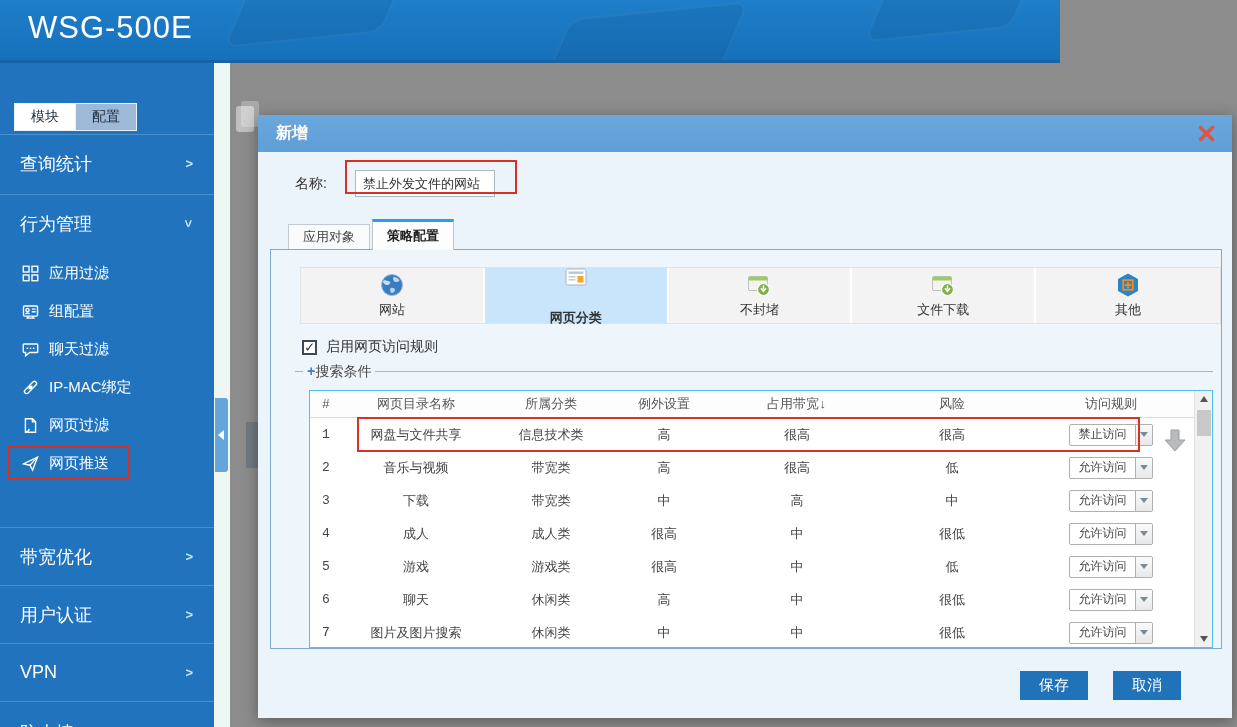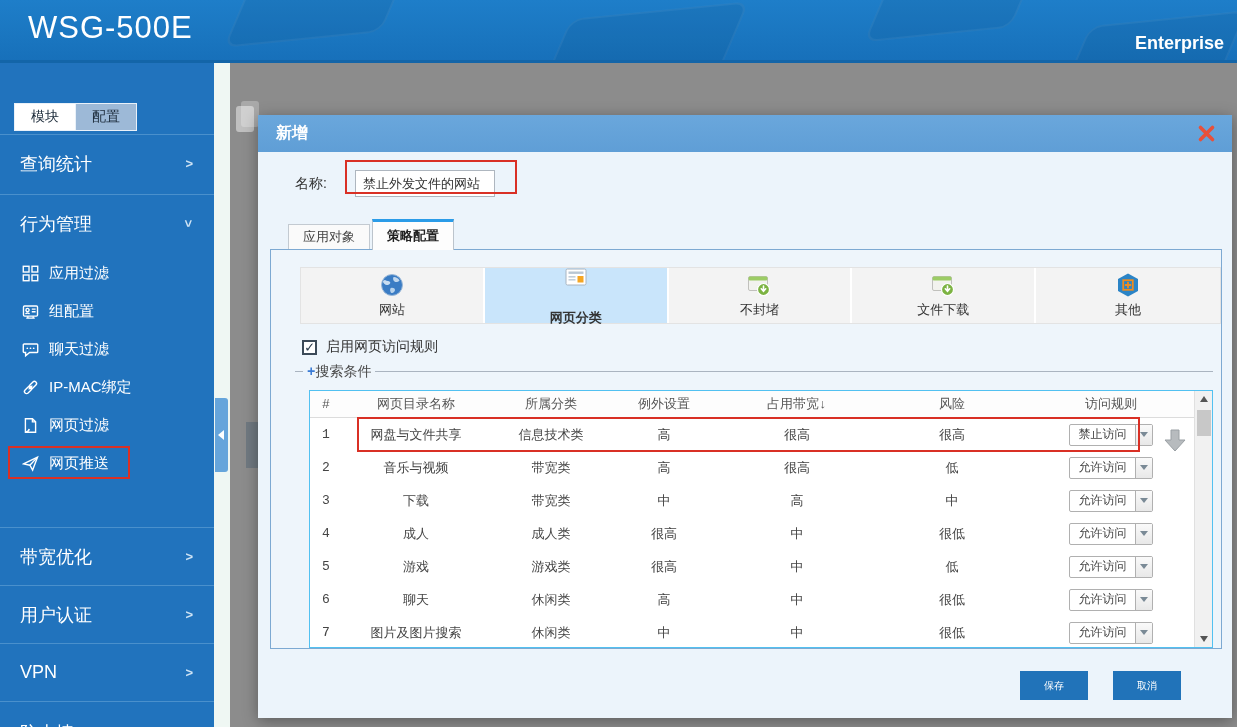--- a/index.html
+++ b/index.html
@@ -1,20 +1,20 @@
 <!DOCTYPE html>
 <html><head>
 <meta charset="utf-8">
 <style>
   * { margin:0; padding:0; box-sizing:border-box; }
   html,body { width:1237px; height:727px; overflow:hidden;
     font-family:"Liberation Sans", sans-serif; position:relative; background:#8c8c8c; }
 
   
-  .top-header { position:absolute; left:0; top:0; width:1237px; height:63px;
+  .top-header { position:absolute; left:0; top:0; width:1060px; height:63px;
     background:linear-gradient(180deg,#1e7ec9 0%,#1a76c0 60%,#1770ba 100%);
     border-bottom:3px solid #1365a8; overflow:hidden; z-index:30; }
   .top-header .key { position:absolute; border-radius:12px;
     background:rgba(0,0,0,0.05); border:2px solid rgba(255,255,255,0.05);
     transform:skewX(-28deg) rotate(-6deg); }
   .brand-title { position:absolute; left:28px; top:10px; color:#fff;
     font-size:31px; font-weight:500; letter-spacing:1px; }
   .edition { position:absolute; left:1135px; top:33px; color:#fff;
     font-size:18px; font-weight:bold; white-space:nowrap; }
 
@@ -135,21 +135,21 @@
   .sb-up .car { width:0;height:0;border-left:4px solid transparent;border-right:4px solid transparent;
     border-bottom:6px solid #555; }
   .sb-down .car { width:0;height:0;border-left:4px solid transparent;border-right:4px solid transparent;
     border-top:6px solid #555; }
   .sb-thumb { position:absolute; left:2px; top:19px; width:14px; height:26px;
     background:#c8c8c8; cursor:pointer; }
   .big-down-arrow { position:absolute; left:852px; top:36px; width:26px; height:26px; cursor:pointer; }
 
   
   .btn { position:absolute; top:556px; width:68px; height:29px; background:#2173b9;
-    color:#fff; font-size:10px; border:none; cursor:pointer;
+    color:#fff; font-size:15px; border:none; cursor:pointer;
     font-family:"Liberation Sans",sans-serif; }
   .btn-save { left:762px; }
   .btn-cancel { left:855px; }
 
   
   .anno { position:absolute; border:2px solid #d93025; z-index:60; pointer-events:none; }
   .anno-sidebar { left:8px; top:446px; width:122px; height:33px; }
   .anno-name { left:345px; top:160px; width:172px; height:34px; }
   .anno-row { left:357px; top:417px; width:783px; height:35px; }
 </style>

